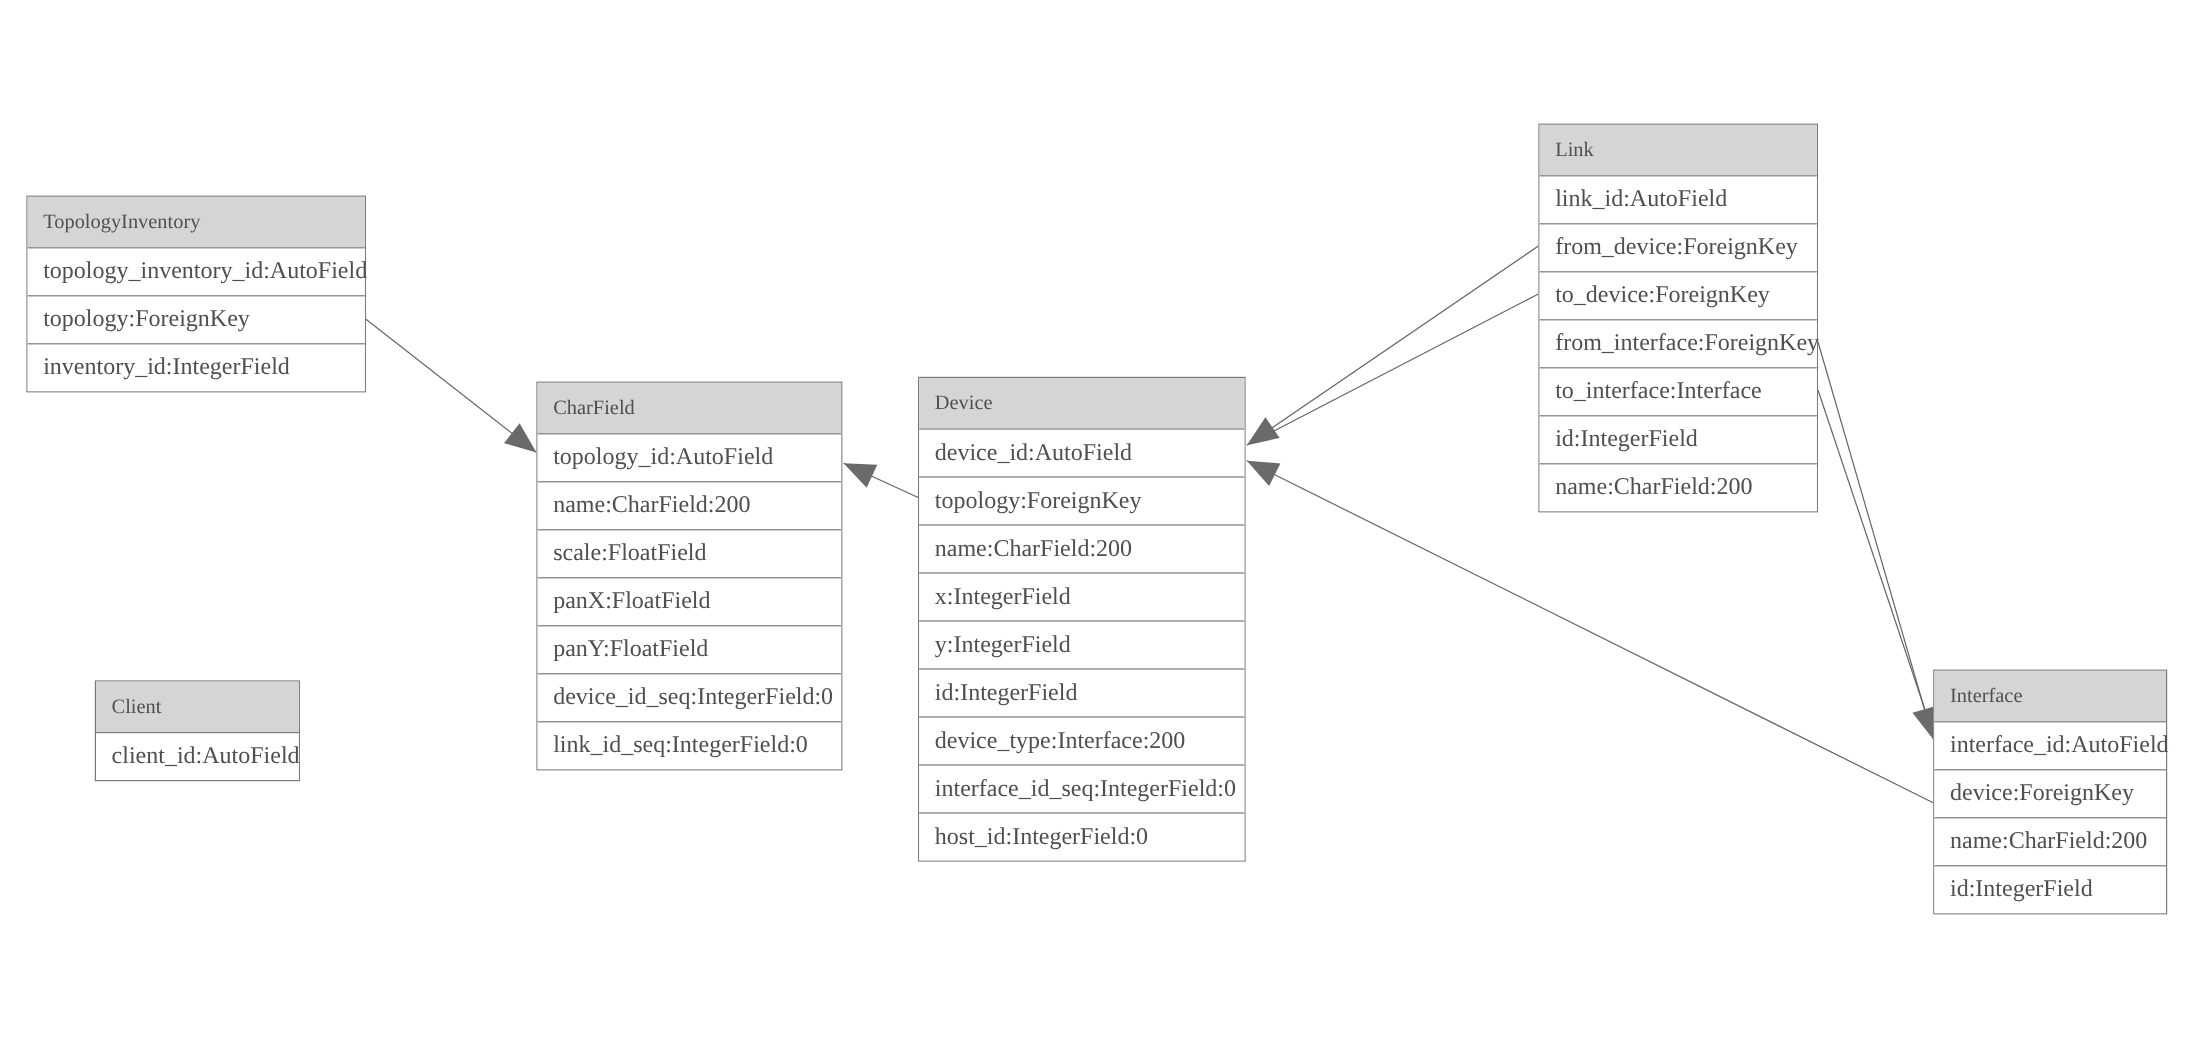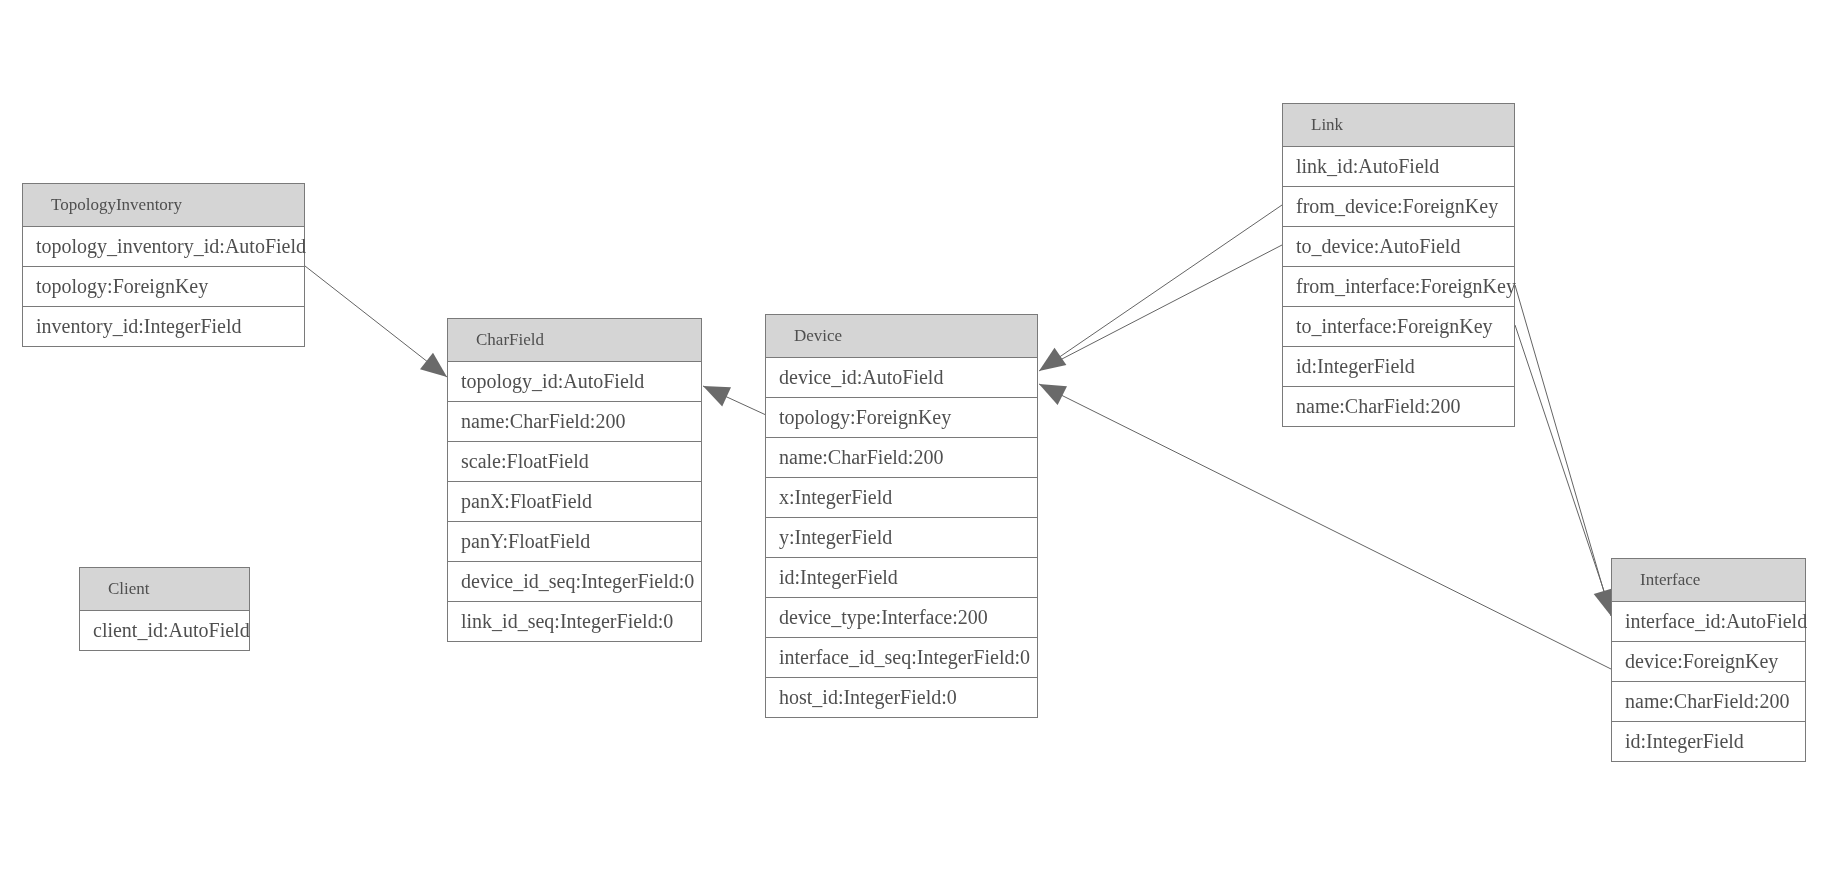--- a/index.html
+++ b/index.html
@@ -28,21 +28,21 @@
     border: 1px solid #7a7a7a;
     background: #ffffff;
     z-index: 2;
   }
   .entity-header {
     box-sizing: border-box;
     height: 42px;
     background: #d5d5d5;
     display: flex;
     align-items: center;
-    padding-left: 28px;
+    padding-left: 13px;
     font-size: 17px;
     color: #4f4f4f;
     white-space: nowrap;
   }
   .field-row {
     box-sizing: border-box;
     height: 40px;
     border-top: 1px solid #7a7a7a;
     background: #ffffff;
     display: flex;
@@ -65,21 +65,21 @@
       <line x1="1282" y1="205" x2="1039" y2="371" stroke="#646464" stroke-width="1"></line>
       <polygon points="1039,371 1066.4,365.0 1054.5,347.7" fill="#6a6a6a"></polygon>
       <line x1="1282" y1="245" x2="1060" y2="360" stroke="#646464" stroke-width="1"></line>
       <line x1="1611" y1="669" x2="1039" y2="384" stroke="#646464" stroke-width="1"></line>
       <polygon points="1039,384 1057.6,405.0 1067.0,386.2" fill="#6a6a6a"></polygon>
       <line x1="1515" y1="285" x2="1611" y2="616" stroke="#646464" stroke-width="1"></line>
       <polygon points="1611,616 1613.8,588.1 1593.7,594.0" fill="#6a6a6a"></polygon>
       <line x1="1515" y1="325" x2="1604" y2="591" stroke="#646464" stroke-width="1"></line>
     </svg>
   <div id="entities">
-      <div class="entity" style="left: 22px; top: 163px; width: 283px; margin-top: 20px;">
+      <div class="entity" style="left: 22px; top: 163px; width: 283px;">
         <div class="entity-header">TopologyInventory</div>
         <div class="field-row">topology_inventory_id:AutoField</div>
         <div class="field-row">topology:ForeignKey</div>
         <div class="field-row">inventory_id:IntegerField</div>
       </div>
       <div class="entity" style="left: 447px; top: 318px; width: 255px;">
         <div class="entity-header">CharField</div>
         <div class="field-row">topology_id:AutoField</div>
         <div class="field-row">name:CharField:200</div>
         <div class="field-row">scale:FloatField</div>
@@ -101,23 +101,23 @@
         <div class="field-row">y:IntegerField</div>
         <div class="field-row">id:IntegerField</div>
         <div class="field-row">device_type:Interface:200</div>
         <div class="field-row">interface_id_seq:IntegerField:0</div>
         <div class="field-row">host_id:IntegerField:0</div>
       </div>
       <div class="entity" style="left: 1282px; top: 103px; width: 233px;">
         <div class="entity-header">Link</div>
         <div class="field-row">link_id:AutoField</div>
         <div class="field-row">from_device:ForeignKey</div>
-        <div class="field-row">to_device:AutoField</div>
+        <div class="field-row">to_device:ForeignKey</div>
         <div class="field-row">from_interface:ForeignKey</div>
-        <div class="field-row">to_interface:ForeignKey</div>
+        <div class="field-row">to_interface:Interface</div>
         <div class="field-row">id:IntegerField</div>
         <div class="field-row">name:CharField:200</div>
       </div>
       <div class="entity" style="left: 1611px; top: 558px; width: 195px;">
         <div class="entity-header">Interface</div>
         <div class="field-row">interface_id:AutoField</div>
         <div class="field-row">device:ForeignKey</div>
         <div class="field-row">name:CharField:200</div>
         <div class="field-row">id:IntegerField</div>
       </div>

